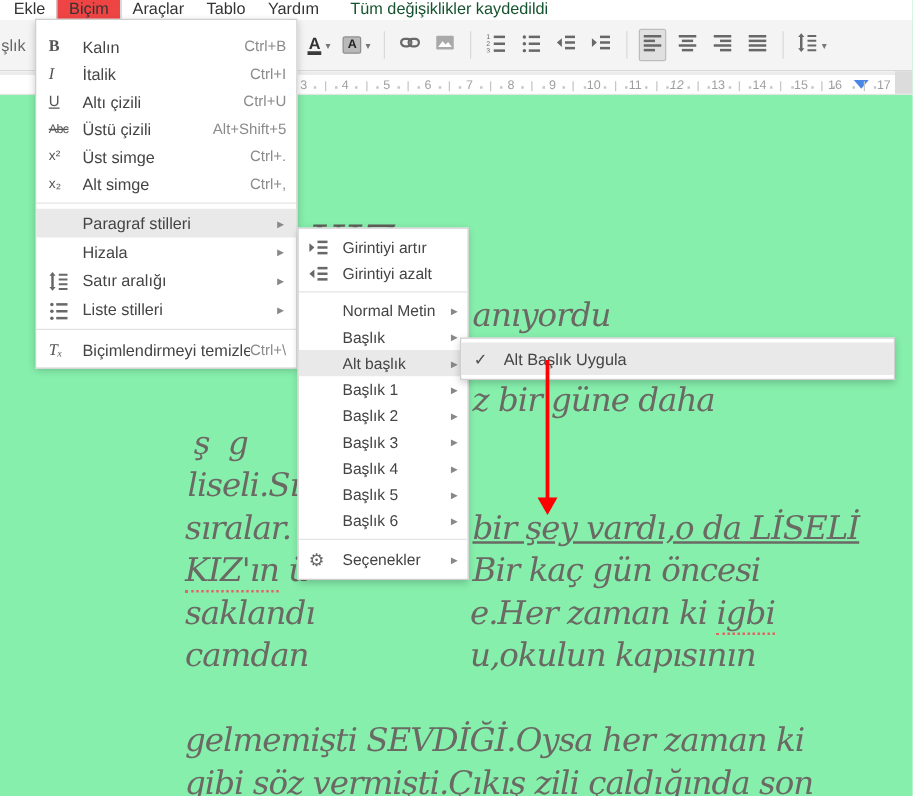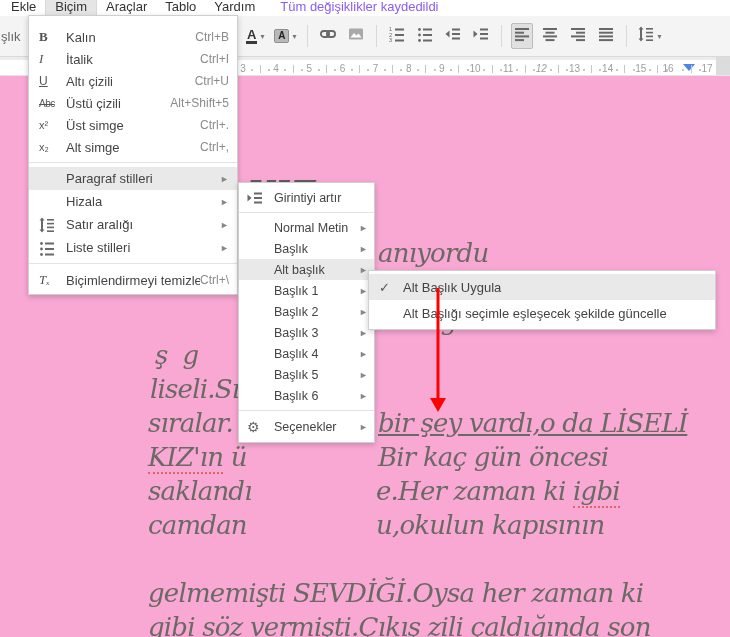--- a/index.html
+++ b/index.html
@@ -3,43 +3,43 @@
 <meta charset="utf-8">
 <style>
   *{margin:0;padding:0;box-sizing:border-box}
   html,body{width:730px;height:637px;overflow:hidden}
   body{position:relative;background:#fff;font-family:"Liberation Sans",sans-serif;cursor:default}
 
   
   #menubar{position:absolute;top:0;left:0;right:0;height:16px;background:#fff;display:flex;align-items:flex-end;padding-left:2px;z-index:6}
   #mb-items{display:flex;align-items:flex-end}
   .mb-item{font-size:13px;color:#333;padding:0 9px 2px;line-height:14px}
-  .mb-item.open{border:1px solid #d8d8d8;border-bottom:none;background:#e5e5e5}
-  #status{font-size:13px;color:#8b5cf6;margin-left:16px;padding-bottom:2px;line-height:14px;white-space:nowrap}
+  .mb-item.open{border:1px solid #d8d8d8;border-bottom:none;background:#ef4444}
+  #status{font-size:13px;color:#14532d;margin-left:16px;padding-bottom:2px;line-height:14px;white-space:nowrap}
 
   
   #toolbar{position:absolute;top:16px;left:0;right:0;height:41px;background:#f4f4f4;border-bottom:1px solid #d9d9d9;display:flex;align-items:center;z-index:1;padding-left:1px}
   #style-partial{font-size:13px;color:#666;width:26px;overflow:hidden;white-space:nowrap;margin-right:214px}
   .tb-btn{height:26px;min-width:22px;display:flex;align-items:center;justify-content:center;margin:0 3px;border-radius:2px;padding:0 2px}
   .tb-btn.active{background:#e0e0e0;border:1px solid #bdbdbd}
   .tb-sep{width:1px;height:22px;background:#d9d9d9;margin:0 6px}
   .dd{font-size:8px;color:#777;margin-left:3px}
   [data-name="text-color-icon"]{font-weight:700;font-size:13px;color:#333;border-bottom:3px solid #3a3a3a;line-height:13px;padding:0 1px;font-family:"Liberation Sans",sans-serif}
   [data-name="highlight-color-icon"]{display:inline-block;font-weight:700;font-size:10px;color:#222;background:#b9b9b9;border:1px solid #8f8f8f;border-radius:2px;width:15px;height:14px;line-height:12px;text-align:center}
 
   
   #ruler{position:absolute;top:57px;left:0;right:0;height:19px;background:#fff;border-top:3px solid #ececec;border-bottom:1px solid #e6e6e6;z-index:1}
   .rnum{position:absolute;top:3px;font-size:10px;color:#9e9e9e;transform:translateX(-50%)}
   .rdot{position:absolute;top:9px;width:2px;height:2px;background:#c6c6c6}
   .rbar{position:absolute;top:5px;width:1px;height:8px;background:#c6c6c6}
   #ruler-margin{position:absolute;left:716px;right:0;top:-3px;bottom:0;background:#dcdcdc}
   #ruler-marker{position:absolute;left:683px;top:4px;width:0;height:0;border-left:6px solid transparent;border-right:6px solid transparent;border-top:7px solid #4a86e8}
 
   
-  #page{position:absolute;top:76px;left:0;right:0;bottom:0;background:#f9a8d4;z-index:1}
+  #page{position:absolute;top:76px;left:0;right:0;bottom:0;background:#86efac;z-index:1}
   .docline{position:absolute;font:italic 26px "DejaVu Serif",serif;color:#6a6963;letter-spacing:-0.8px;white-space:pre;z-index:2;line-height:30px}
   #doc-title{position:absolute;font:italic 38px "DejaVu Serif",serif;color:#5f5e59;z-index:2}
   .missp{border-bottom:2px dotted #e06666}
 
   
   .menu{position:absolute;background:#fff;border:1px solid #cfcfcf;box-shadow:0 2px 6px rgba(0,0,0,.2);z-index:10}
   #format-menu{left:28px;top:15px;width:210px;padding:10px 0 2px}
   #ps-menu{left:238px;top:182px;width:137px;padding:4px 0}
   #sub-menu{left:368px;top:270px;width:348px;padding:3px 0;z-index:11}
   .mrow{display:flex;align-items:center;font-size:13px;color:#444}
@@ -352,20 +352,31 @@
       <span class="mico" data-name="indent-increase-icon">
         <svg width="16" height="16" viewBox="0 0 16 16">
           <rect x="7" y="2.5" width="8" height="2" fill="#686868"></rect>
           <rect x="7" y="7" width="8" height="2" fill="#686868"></rect>
           <rect x="7" y="11.5" width="8" height="2" fill="#686868"></rect>
           <path d="M0.5 4.5 L0.5 11.5 L4.5 8 Z" fill="#686868"></path>
         </svg>
       </span>
       <span class="mlabel" data-name="menu-item-label">Girintiyi artır</span>
     </div>
+    <div class="mrow g1" data-name="menu-item-girintiyi-azalt">
+      <span class="mico" data-name="indent-decrease-icon">
+        <svg width="16" height="16" viewBox="0 0 16 16">
+          <rect x="7" y="2.5" width="8" height="2" fill="#686868"></rect>
+          <rect x="7" y="7" width="8" height="2" fill="#686868"></rect>
+          <rect x="7" y="11.5" width="8" height="2" fill="#686868"></rect>
+          <path d="M4.5 4.5 L4.5 11.5 L0.5 8 Z" fill="#686868"></path>
+        </svg>
+      </span>
+      <span class="mlabel" data-name="menu-item-label">Girintiyi azalt</span>
+    </div>
     <div class="msep" data-name="menu-separator"></div>
     <div class="mrow g2" data-name="menu-item-normal-metin">
       <span class="mico" data-name="menu-icon-spacer"></span>
       <span class="mlabel" data-name="menu-item-label">Normal Metin</span>
       <span class="marr" data-name="submenu-arrow-icon">►</span>
     </div>
     <div class="mrow g2" data-name="menu-item-baslik">
       <span class="mico" data-name="menu-icon-spacer"></span>
       <span class="mlabel" data-name="menu-item-label">Başlık</span>
       <span class="marr" data-name="submenu-arrow-icon">►</span>
@@ -410,22 +421,18 @@
       <span class="mico" data-name="gear-icon">⚙</span>
       <span class="mlabel" data-name="menu-item-label">Seçenekler</span>
       <span class="marr" data-name="submenu-arrow-icon">►</span>
     </div>
   </div>
 <div id="sub-menu" class="menu" data-name="subtitle-submenu">
     <div class="mrow g1 hl" data-name="menu-item-alt-baslik-uygula">
       <span class="mcheck" data-name="check-icon">✓</span>
       <span class="mlabel" data-name="menu-item-label">Alt Başlık Uygula</span>
     </div>
-    <div class="mrow g1" data-name="menu-item-alt-basligi-secimle-eslesecek-sekilde-guncelle">
-      <span class="mcheck" data-name="check-spacer"></span>
-      <span class="mlabel" data-name="menu-item-label">Alt Başlığı seçimle eşleşecek şekilde güncelle</span>
-    </div>
   </div>
 
 <svg id="arrow-svg" width="730" height="637" viewBox="0 0 730 637" data-name="annotation-arrow">
   <line x1="438" y1="288" x2="438" y2="399" stroke-width="3" stroke="#ff0000"></line>
   <polygon points="430,398 446,398 438,412" fill="#ff0000"></polygon>
 </svg>
 
 </body></html>

